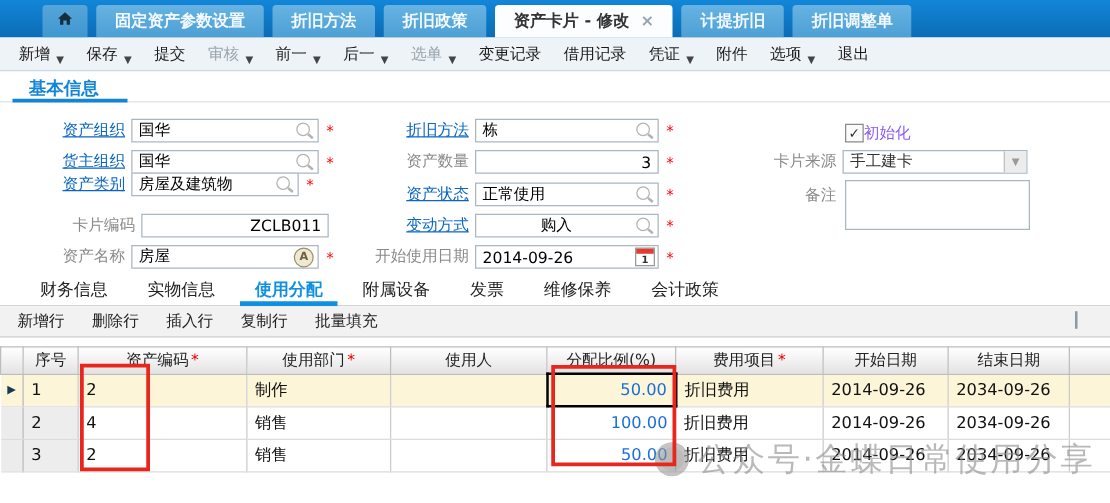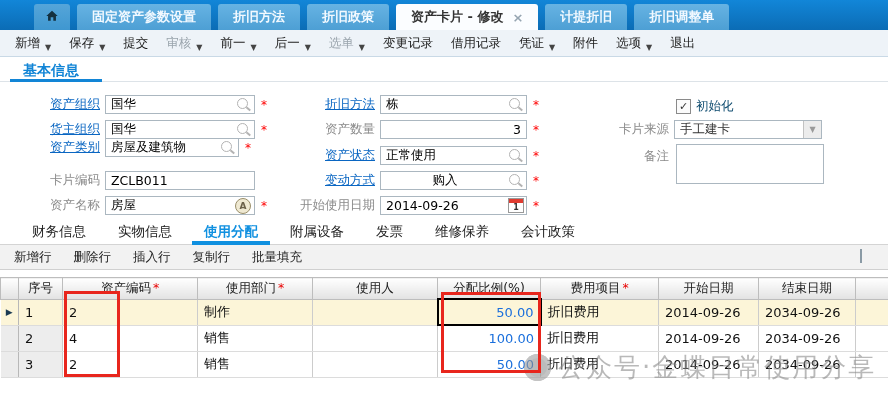--- a/index.html
+++ b/index.html
@@ -45,21 +45,21 @@
        right:-4px;bottom:-2px;transform:rotate(40deg);}
   .acirc{width:14px;height:14px;border-radius:50%;border:1px solid #9a8f6a;background:#efe9d2;
        color:#6b614a;font-size:9px;font-weight:bold;display:flex;align-items:center;
        justify-content:center;margin-right:3px;flex:none;}
   .cal{width:16px;height:15px;border:1px solid #999;background:#fff;margin-right:2px;
        flex:none;box-sizing:border-box;}
   .cal .top{height:4px;background:#e03c31;}
   .cal .num{font-size:8px;font-weight:bold;color:#333;text-align:center;line-height:9px;}
   .cbx{width:13px;height:13px;border:1px solid #8a8a8a;background:#fbfbfb;display:flex;
        align-items:center;justify-content:center;font-size:11px;color:#333;flex:none;}
-  .cbxlabel{font-size:12.5px;color:#0c4a6e;margin-left:5px;}
+  .cbxlabel{font-size:12.5px;color:#8b5cf6;}
   .selarrow{width:17px;align-self:stretch;background:#ececec;border-left:1px solid #c2c2c2;
        display:flex;align-items:center;justify-content:center;color:#9a9a9a;font-size:8px;flex:none;}
   .remarkbox{position:absolute;border:1px solid #abb7c0;background:#fff;box-sizing:border-box;}
 
   
   .dtabs{position:absolute;top:220px;left:0;right:0;height:24px;border-bottom:1px solid #d4d4d4;
          display:flex;padding-left:16px;}
   .dtab{padding:0 16px;font-size:13.5px;color:#222;display:flex;align-items:center;
         position:relative;white-space:nowrap;}
   .dtab.active{color:#1090e0;font-weight:bold;}
@@ -202,23 +202,23 @@
         <span class="req">*</span>
       </div>
       <div class="ffield" style="left: 16px; top: 138px;">
         <span class="flabel link" style="width: 89px;">资产类别</span>
         <span class="fbox" style="width: 134px;">
           <span class="fval">房屋及建筑物</span>
           <span class="mag"></span>
         </span>
         <span class="req">*</span>
       </div>
-      <div class="ffield" style="left: 16px; top: 171px;">
+      <div class="ffield" style="left: 24px; top: 171px;">
         <span class="flabel" style="width: 89px;">卡片编码</span>
-        <span class="fbox" style="width: 150px;">
+        <span class="fbox" style="width: 150px; text-align: right;">
           <span class="fval">ZCLB011</span>
         </span>
       </div>
       <div class="ffield" style="left: 16px; top: 196px;">
         <span class="flabel" style="width: 89px;">资产名称</span>
         <span class="fbox" style="width: 150px;">
           <span class="fval">房屋</span>
           <span class="acirc">A</span>
         </span>
         <span class="req">*</span>

